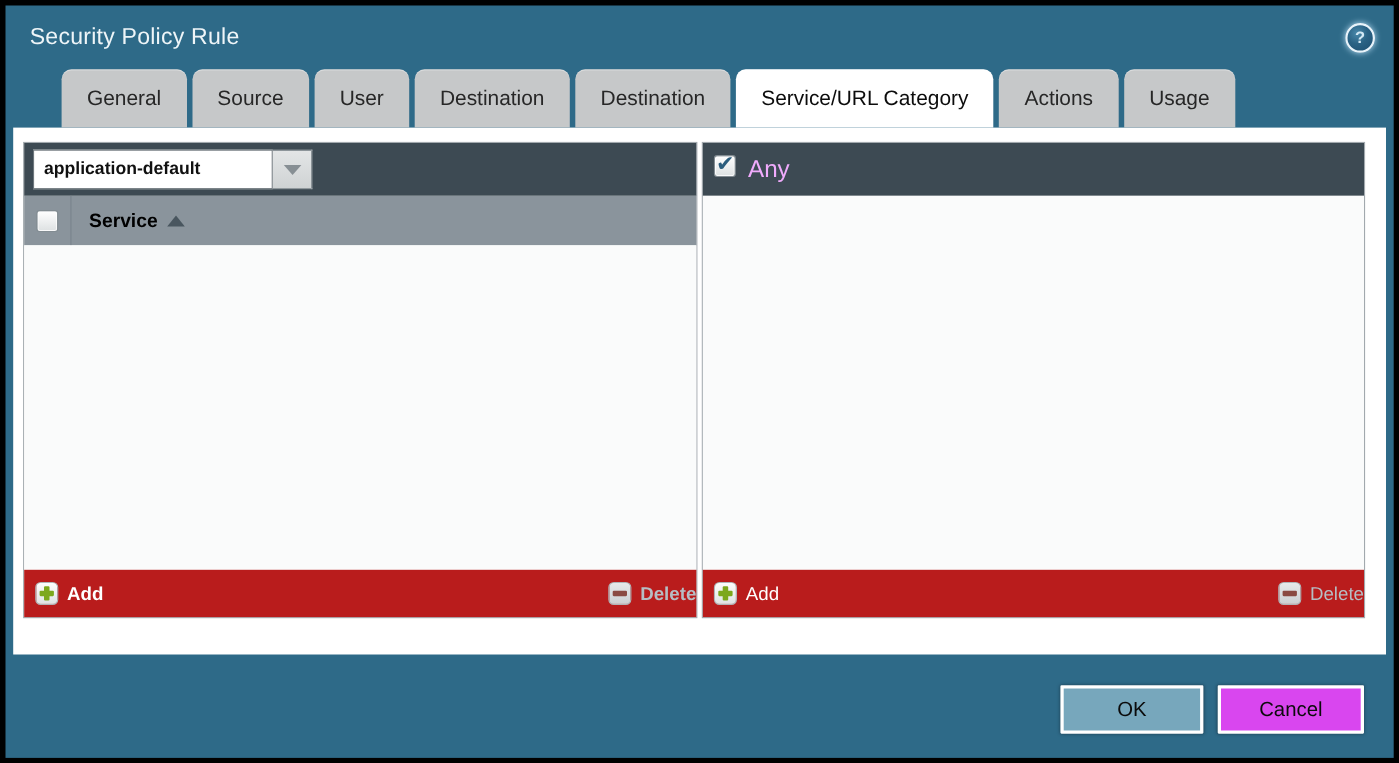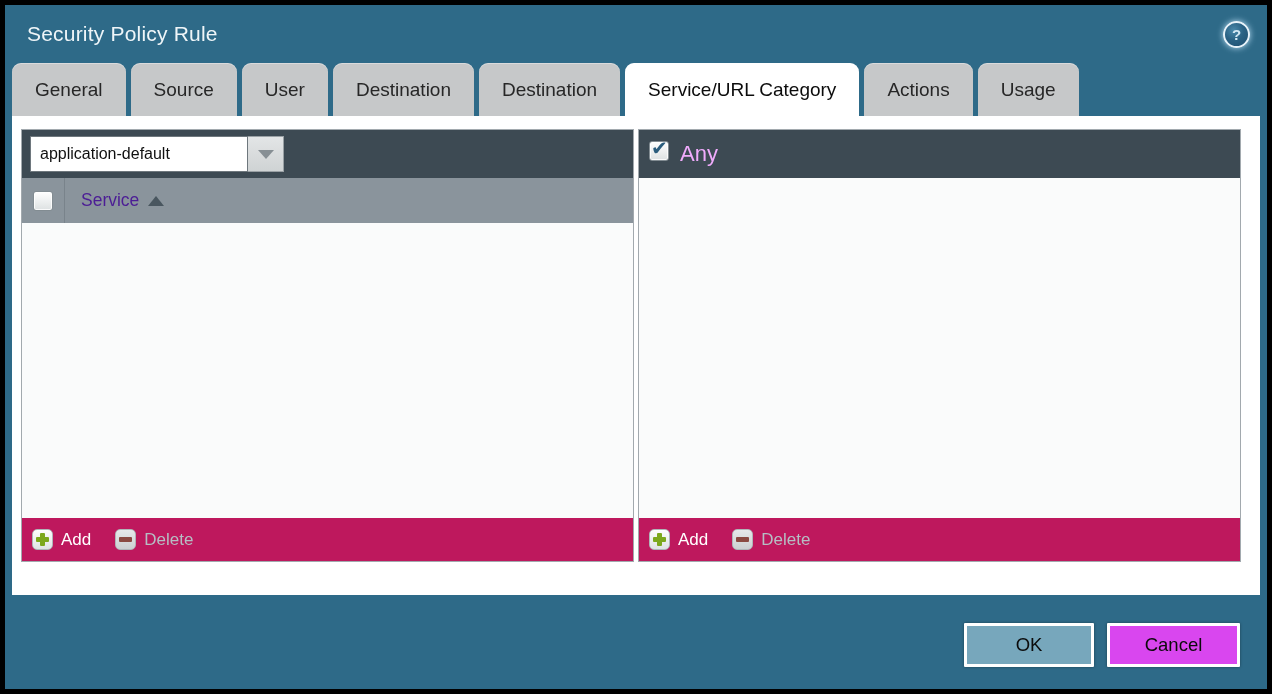--- a/index.html
+++ b/index.html
@@ -33,20 +33,21 @@
     color: #d3e8f4; font-size: 15px; font-weight: bold;
     cursor: pointer;
   }
 
   
   .tabs {
     display: flex; gap: 5px;
     height: 53px;
     padding-left: 7px;
     align-items: stretch;
+    margin-left: 44px;
   }
   .tab {
     background: #c6c8c9;
     border-radius: 9px 9px 0 0;
     padding: 0 23px;
     line-height: 54px;
     font-size: 19px;
     color: #272727;
     white-space: nowrap;
     cursor: pointer;
@@ -61,21 +62,21 @@
     background: #ffffff;
     padding: 13px 19px 0 9px;
     display: flex; gap: 4px;
   }
   .panel {
     height: 433px;
     border: 1px solid #a2a9ae;
     display: flex; flex-direction: column;
     background: #fafbfb;
   }
-  .panel.left  { width: 613px; }
+  .panel.left  { width: 613px; font-weight: bold; }
   .panel.right { flex: 1; }
 
   .panel-toolbar {
     height: 48px; flex: 0 0 48px;
     background: #3d4a53;
     display: flex; align-items: center;
     padding: 0 8px;
   }
 
   
@@ -119,43 +120,43 @@
     font-size: 20px; font-weight: bold; color: #2b5d7d;
   }
 
   .any-row { display: flex; align-items: flex-start; gap: 11px; padding-left: 2px; color: #f0abfc; font-size: 22px; }
 
   
   .col-header {
     height: 45px; flex: 0 0 45px;
     background: #8a949c;
     display: flex; align-items: center;
-    color: #4c1d95; font-size: 17.5px;
+    color: #000000; font-size: 17.5px;
   }
   .check-cell {
     width: 43px; align-self: stretch;
     display: flex; align-items: center; justify-content: center;
     border-right: 1px solid #79838b;
   }
   .col-label { margin-left: 16px; display: flex; align-items: center; gap: 9px; cursor: pointer; }
   .sort-arrow-up {
     width: 0; height: 0;
     border-left: 8px solid transparent;
     border-right: 8px solid transparent;
     border-bottom: 10px solid #49565f;
   }
 
   .list { flex: 1; background: #fafbfb; }
 
   
   .panel-footer {
     height: 43px; flex: 0 0 43px;
-    background: #be185d;
-    display: flex; align-items: center;
-    padding-left: 10px; gap: 24px;
+    background: #b91c1c;
+    display: flex; align-items: center;
+    padding-left: 10px; gap: 24px; justify-content: space-between;
   }
   .footer-btn { display: flex; align-items: center; gap: 8px; cursor: pointer; }
   .footer-btn .btn-label { color: #ffffff; font-size: 17px; }
   .footer-btn.disabled .btn-label { color: #b6bec4; cursor: default; }
 
   .mini-icon {
     position: relative;
     width: 21px; height: 21px; border-radius: 5px;
     background: linear-gradient(#fdfdfd, #dfe3e4);
     border: 1px solid #b0b5b8;

